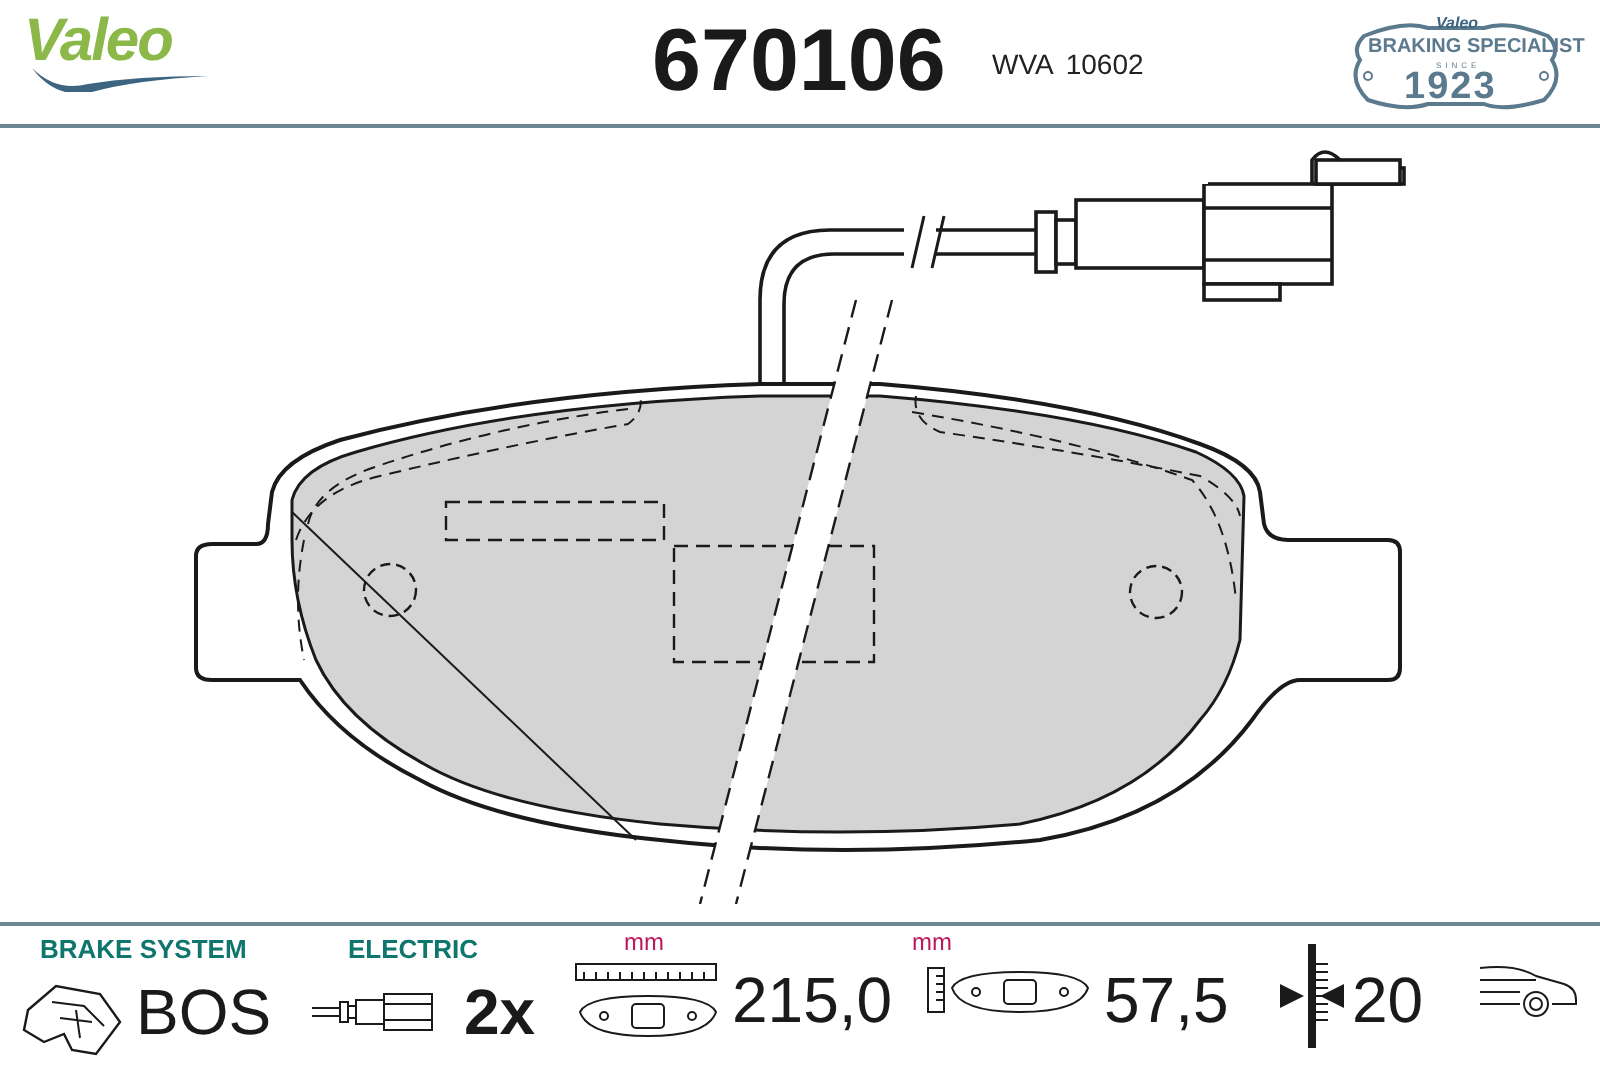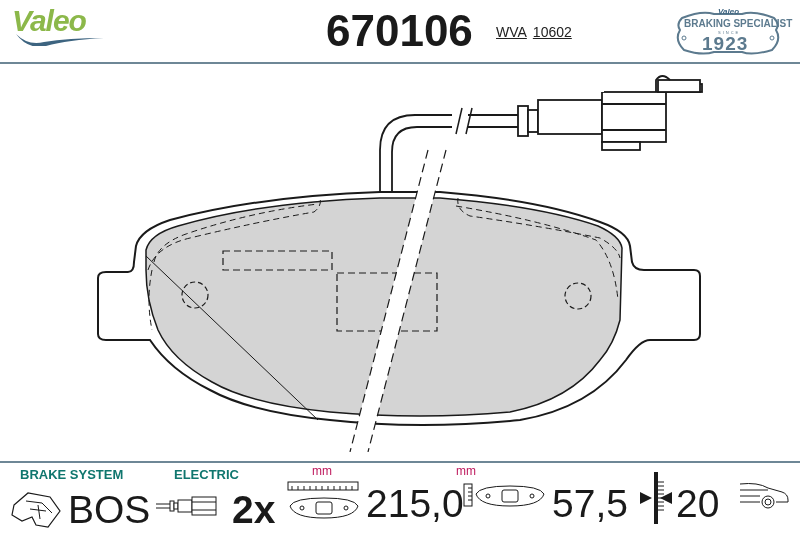--- a/index.html
+++ b/index.html
@@ -2,25 +2,25 @@
 <html><head>
 <meta charset="utf-8">
 <style>
   html, body { margin: 0; padding: 0; background: #ffffff; }
   body { width: 800px; height: 533px; position: relative; overflow: hidden; font-family: "Liberation Sans", sans-serif; color: #1a1a1a; }
   .abs { position: absolute; }
   .brand { left: 8px; top: 2px; width: 100px; height: 44px; }
   .brand-text { left: 12px; top: 4px; font-family: "Liberation Sans", sans-serif; font-weight: bold; font-style: italic; font-size: 30px; color: #8cb84a; letter-spacing: -1px; }
   .partno { left: 326px; top: 6px; font-family: "Liberation Sans", sans-serif; font-weight: bold; font-size: 44px; color: #1a1a1a; letter-spacing: 0px; }
   .wva { left: 496px; top: 24px; font-size: 14px; color: #222; }
-  .wva span { margin-right: 6px; text-decoration: underline; }
+  .wva span { margin-right: 6px; }
   .badge { left: 672px; top: 4px; width: 112px; height: 54px; }
   .rule { left: 0; width: 800px; height: 2px; background: #6e8796; }
   .hdr { font-weight: bold; font-size: 13px; color: #0f766e; }
-  .big { font-size: 39px; color: #1a1a1a; }
+  .big { font-size: 32px; color: #1a1a1a; }
   .mm { font-size: 12px; color: #be185d; }
 </style>
 </head>
 <body>
 
 <div class="abs brand">
   <svg width="100" height="44" viewBox="0 0 100 44">
     <path d="M8 32 Q20 44 36 40 Q60 36 96 36 Q60 38 38 44 Q20 48 8 32 Z" fill="#3d6480"></path>
   </svg>
 </div>

